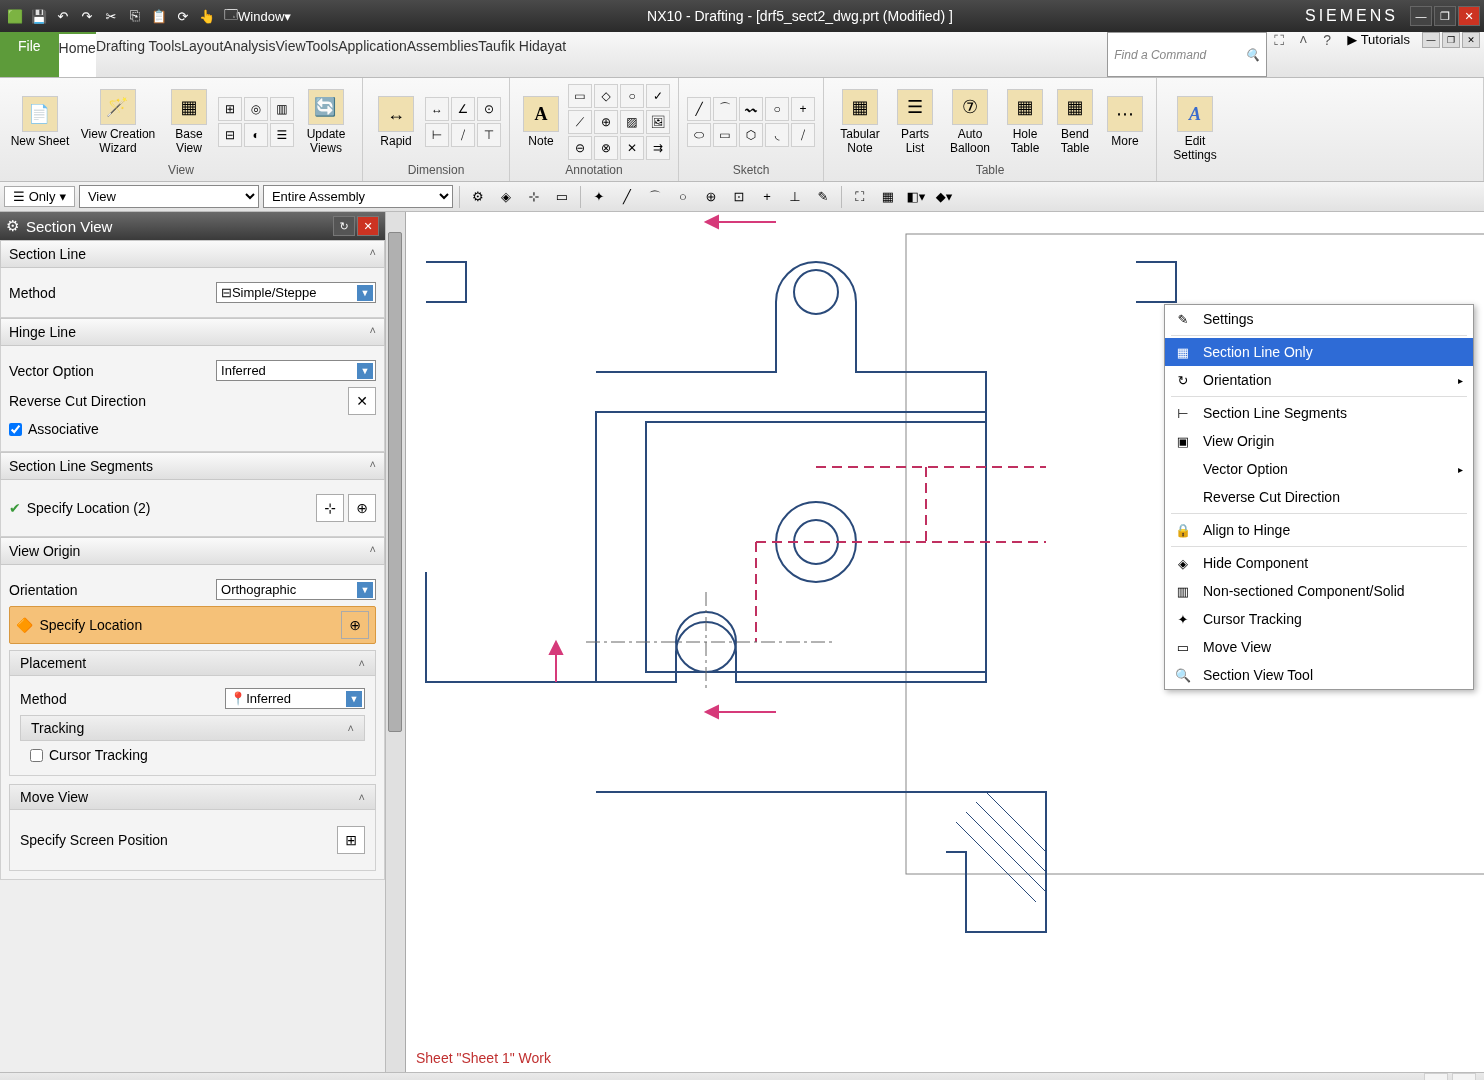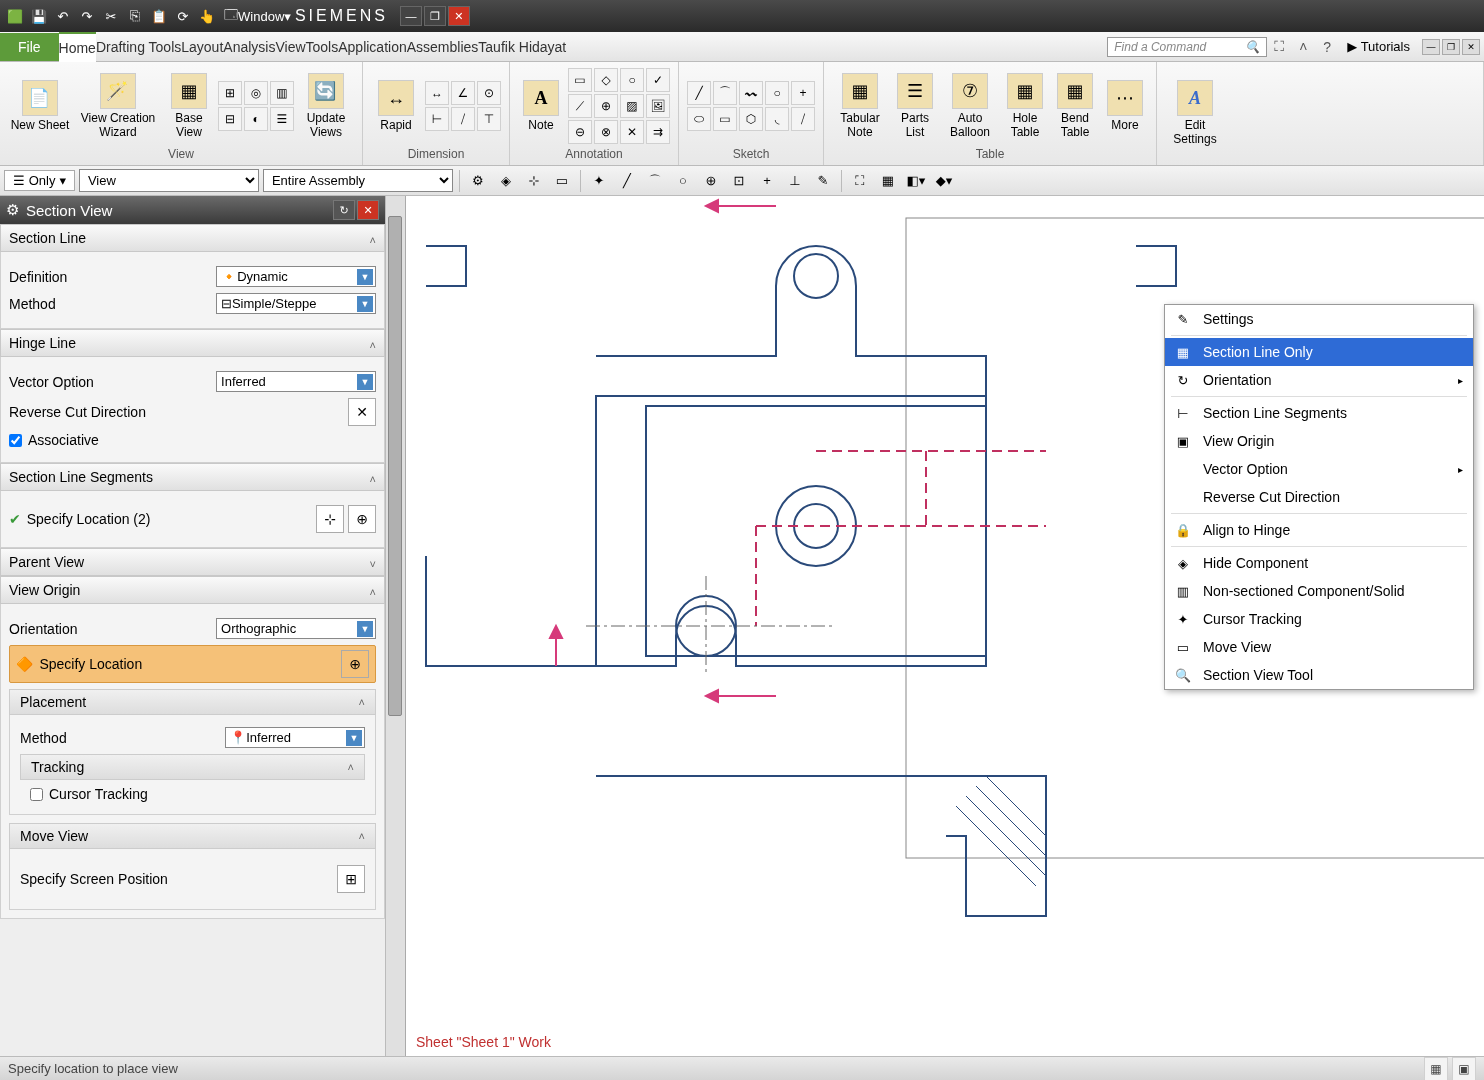--- a/index.html
+++ b/index.html
@@ -7,21 +7,21 @@
 
 .titlebar { height: 32px; background: linear-gradient(#4a4a4a, #2a2a2a); display: flex; align-items: center; color: #fff; padding: 0 4px; }
 .titlebar .qat { display: flex; gap: 2px; }
 .titlebar .qat-btn { width: 22px; height: 22px; display: flex; align-items: center; justify-content: center; font-size: 13px; }
 .titlebar .center { flex: 1; text-align: center; font-size: 14px; }
 .titlebar .brand { font-weight: normal; letter-spacing: 3px; font-size: 16px; padding-right: 12px; }
 .titlebar .winbtns { display: flex; gap: 2px; }
 .titlebar .winbtn { width: 22px; height: 20px; background: #444; border: 1px solid #666; display: flex; align-items: center; justify-content: center; font-size: 11px; }
 .titlebar .winbtn.close { background: #cc3322; }
 
-.menubar { height: 30px; background: linear-gradient(#f8f8f8,#e4e4e4); display: flex; align-items: center; border-bottom: 1px solid #bbb; }
+.menubar { height: 46px; background: linear-gradient(#f8f8f8,#e4e4e4); display: flex; border-bottom: 1px solid #bbb; }
 .menubar .tab { padding: 6px 0; font-size: 14px; color: #333; cursor: pointer; }
 .menubar .tab.file { background: #5d9b3a; color: #fff; padding: 6px 18px; }
 .menubar .tab.active { background: #fff; border-top: 2px solid #5d9b3a; }
 .menubar .search { margin-left: auto; border: 1px solid #999; background: #fff; padding: 2px 6px; width: 160px; font-size: 12px; color: #888; font-style: italic; display: flex; align-items: center; }
 .menubar .gear, .menubar .chev, .menubar .help { width: 24px; text-align: center; font-size: 14px; color: #555; }
 .menubar .tutorials { padding: 0 8px; font-size: 13px; }
 .menubar .mdibtns { display: flex; gap: 2px; padding: 0 4px; }
 .menubar .mdibtn { width: 18px; height: 16px; background: #ddd; border: 1px solid #aaa; font-size: 9px; display: flex; align-items: center; justify-content: center; }
 
 .ribbon { height: 104px; background: linear-gradient(#f9f9f9,#e8e8e8); border-bottom: 1px solid #bbb; display: flex; }
@@ -42,21 +42,21 @@
 .workarea { display: flex; height: calc(100% - 32px - 30px - 104px - 30px - 24px); }
 
 .sidepanel { width: 406px; background: #eee; border-right: 1px solid #aaa; display: flex; position: relative; }
 .sp-scroll { width: 386px; overflow-y: auto; }
 .sp-titlebar { height: 28px; background: linear-gradient(#6a6a6a,#3a3a3a); color: #fff; display: flex; align-items: center; padding: 0 6px; font-size: 15px; }
 .sp-titlebar .gear { width: 20px; }
 .sp-titlebar .title { flex: 1; }
 .sp-titlebar .pin, .sp-titlebar .close { width: 22px; height: 20px; background: #555; border: 1px solid #777; display: flex; align-items: center; justify-content: center; font-size: 11px; margin-left: 2px; }
 .sp-titlebar .close { background: #cc3322; }
 
-.sp-section-head { background: linear-gradient(#fafafa,#e0e0e0); border: 1px solid #c8c8c8; padding: 5px 8px; font-weight: normal; font-size: 14px; display: flex; align-items: flex-end; }
+.sp-section-head { background: linear-gradient(#fafafa,#e0e0e0); border: 1px solid #c8c8c8; padding: 5px 8px; font-weight: normal; font-size: 14px; display: flex; align-items: flex-start; }
 .sp-section-head .chev { margin-left: auto; font-size: 11px; color: #666; }
 .sp-body { background: #f4f4f4; border: 1px solid #d0d0d0; border-top: none; padding: 8px; }
 .sp-row { display: flex; align-items: center; margin: 6px 0; font-size: 14px; }
 .sp-row label { flex: 1; }
 .sp-row .combo { width: 160px; border: 1px solid #888; background: #fff; padding: 2px 4px; display: flex; align-items: center; font-size: 13px; position: relative; }
 .sp-row .combo::after { content: "▼"; position: absolute; right: 2px; top: 2px; background: #4a88c4; color: #fff; width: 16px; height: 16px; display: flex; align-items: center; justify-content: center; font-size: 9px; }
 .sp-row .icon-btn { width: 28px; height: 28px; border: 1px solid #aaa; background: #fff; display: flex; align-items: center; justify-content: center; font-size: 14px; }
 .sp-row.highlighted { background: #f5c178; border: 1px solid #d89840; padding: 4px 6px; border-radius: 2px; }
 .sp-row input[type=checkbox] { margin-right: 6px; }
 .sp-subhead { background: linear-gradient(#f0f0f0,#ddd); padding: 4px 10px; font-size: 14px; display: flex; align-items: center; border: 1px solid #ccc; }
@@ -89,20 +89,21 @@
     <div class="qat-btn">💾</div>
     <div class="qat-btn">↶</div>
     <div class="qat-btn">↷</div>
     <div class="qat-btn">✂</div>
     <div class="qat-btn">⎘</div>
     <div class="qat-btn">📋</div>
     <div class="qat-btn">⟳</div>
     <div class="qat-btn">👆</div>
     <div class="qat-btn" style="width:auto;padding:0 4px;">🗔 <span>Window</span> ▾</div>
   </div>
+  <div class="center">NX10 - Drafting - [drf5_sect2_dwg.prt (Modified) ]</div>
   <div class="brand">SIEMENS</div>
   <div class="winbtns">
     <div class="winbtn">—</div>
     <div class="winbtn">❐</div>
     <div class="winbtn close">✕</div>
   </div>
 </div>
 
 <div class="menubar">
   <div class="tab file">File</div>
@@ -293,24 +294,20 @@
         <div class="pin">↻</div>
         <div class="close">✕</div>
       </div>
 
       <div class="sp-section-head">
           <span>Section Line</span>
           <span class="chev">˄</span>
         </div>
       <div class="sp-body">
         <div class="sp-row">
-            <label>Definition</label>
-            <div class="combo">🔸 <span>Dynamic</span></div>
-          </div>
-        <div class="sp-row">
             <label>Method</label>
             <div class="combo">⊟ <span>Simple/Steppe</span></div>
           </div>
       </div>
 
       <div class="sp-section-head">
           <span>Hinge Line</span>
           <span class="chev">˄</span>
         </div>
       <div class="sp-body">
@@ -336,24 +333,20 @@
         </div>
       <div class="sp-body">
         <div class="sp-row">
             <span style="color:#3a9a3a;margin-right:6px">✔</span>
             <label>Specify Location (2)</label>
             <div class="icon-btn">⊹</div>
             <div class="icon-btn" style="margin-left:4px">⊕</div>
           </div>
       </div>
 
-      <div class="sp-section-head">
-          <span>Parent View</span>
-          <span class="chev">˅</span>
-        </div>
 
       <div class="sp-section-head">
           <span>View Origin</span>
           <span class="chev">˄</span>
         </div>
       <div class="sp-body">
         <div class="sp-row">
             <label>Orientation</label>
             <div class="combo">
               <span>Orthographic</span>

